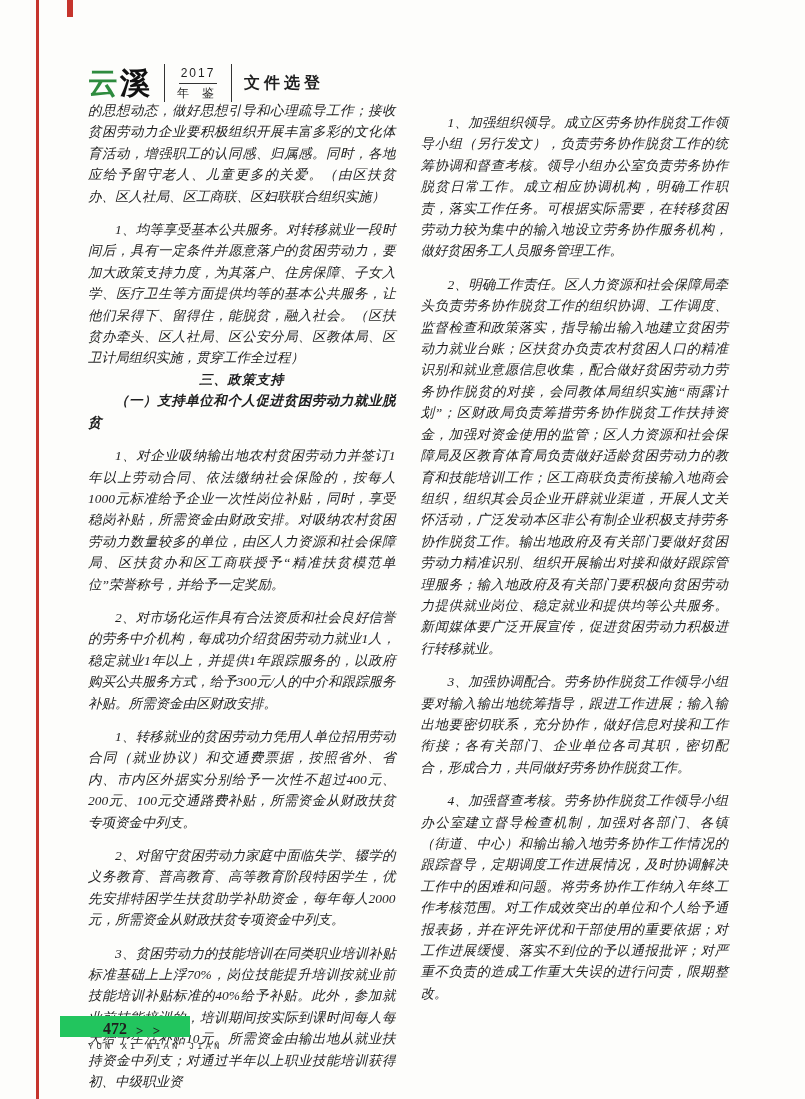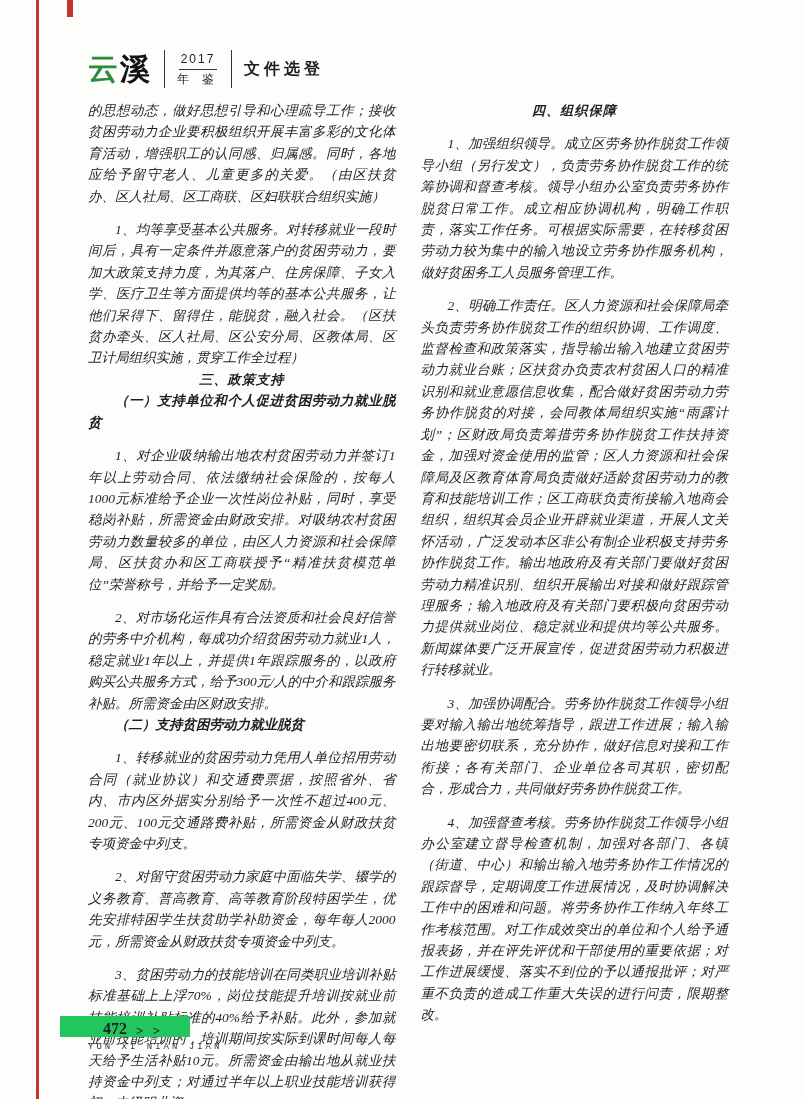--- a/index.html
+++ b/index.html
@@ -20,21 +20,21 @@
     background: #c5342c;
   }
   .top-tick {
     position: absolute;
     left: 67px; top: 0;
     width: 6px; height: 17px;
     background: #c5342c;
   }
   .header {
     position: absolute;
-    left: 88px; top: 46px;
+    left: 88px; top: 60px;
     display: flex;
     align-items: center;
     height: 46px;
   }
   .logo { font-size: 30px; font-weight: 700; letter-spacing: 2px; line-height: 1; }
   .logo .yun { color: #2e8b3e; }
   .logo .xi { color: #111; }
   .vdiv { width: 1px; height: 38px; background: #333; margin: 0 12px; }
   .yearblock {
     display: flex; flex-direction: column; align-items: center;
@@ -120,27 +120,25 @@
   </div>
 
   <div class="columns">
     <div class="col" id="col-left">
         <p class="cont">的思想动态，做好思想引导和心理疏导工作；接收贫困劳动力企业要积极组织开展丰富多彩的文化体育活动，增强职工的认同感、归属感。同时，各地应给予留守老人、儿童更多的关爱。（由区扶贫办、区人社局、区工商联、区妇联联合组织实施）</p>
         <p class="body">1、均等享受基本公共服务。对转移就业一段时间后，具有一定条件并愿意落户的贫困劳动力，要加大政策支持力度，为其落户、住房保障、子女入学、医疗卫生等方面提供均等的基本公共服务，让他们呆得下、留得住，能脱贫，融入社会。（区扶贫办牵头、区人社局、区公安分局、区教体局、区卫计局组织实施，贯穿工作全过程）</p>
         <p class="h2">三、政策支持</p>
         <p class="h3">（一）支持单位和个人促进贫困劳动力就业脱贫</p>
         <p class="body">1、对企业吸纳输出地农村贫困劳动力并签订1年以上劳动合同、依法缴纳社会保险的，按每人1000元标准给予企业一次性岗位补贴，同时，享受稳岗补贴，所需资金由财政安排。对吸纳农村贫困劳动力数量较多的单位，由区人力资源和社会保障局、区扶贫办和区工商联授予“精准扶贫模范单位”荣誉称号，并给予一定奖励。</p>
         <p class="body">2、对市场化运作具有合法资质和社会良好信誉的劳务中介机构，每成功介绍贫困劳动力就业1人，稳定就业1年以上，并提供1年跟踪服务的，以政府购买公共服务方式，给予300元/人的中介和跟踪服务补贴。所需资金由区财政安排。</p>
-        <p class="h3">（二）支持贫困劳动力就业脱贫</p>
         <p class="body">1、转移就业的贫困劳动力凭用人单位招用劳动合同（就业协议）和交通费票据，按照省外、省内、市内区外据实分别给予一次性不超过400元、200元、100元交通路费补贴，所需资金从财政扶贫专项资金中列支。</p>
         <p class="body">2、对留守贫困劳动力家庭中面临失学、辍学的义务教育、普高教育、高等教育阶段特困学生，优先安排特困学生扶贫助学补助资金，每年每人2000元，所需资金从财政扶贫专项资金中列支。</p>
         <p class="body">3、贫困劳动力的技能培训在同类职业培训补贴标准基础上上浮70%，岗位技能提升培训按就业前技能培训补贴标准的40%给予补贴。此外，参加就业前技能培训的，培训期间按实际到课时间每人每天给予生活补贴10元。所需资金由输出地从就业扶持资金中列支；对通过半年以上职业技能培训获得初、中级职业资</p>
       </div>
     <div class="col" id="col-right">
-        <p class="h2">四、组织保障</p>
         <p class="body">1、加强组织领导。成立区劳务协作脱贫工作领导小组（另行发文），负责劳务协作脱贫工作的统筹协调和督查考核。领导小组办公室负责劳务协作脱贫日常工作。成立相应协调机构，明确工作职责，落实工作任务。可根据实际需要，在转移贫困劳动力较为集中的输入地设立劳务协作服务机构，做好贫困务工人员服务管理工作。</p>
         <p class="body">2、明确工作责任。区人力资源和社会保障局牵头负责劳务协作脱贫工作的组织协调、工作调度、监督检查和政策落实，指导输出输入地建立贫困劳动力就业台账；区扶贫办负责农村贫困人口的精准识别和就业意愿信息收集，配合做好贫困劳动力劳务协作脱贫的对接，会同教体局组织实施“雨露计划”；区财政局负责筹措劳务协作脱贫工作扶持资金，加强对资金使用的监管；区人力资源和社会保障局及区教育体育局负责做好适龄贫困劳动力的教育和技能培训工作；区工商联负责衔接输入地商会组织，组织其会员企业开辟就业渠道，开展人文关怀活动，广泛发动本区非公有制企业积极支持劳务协作脱贫工作。输出地政府及有关部门要做好贫困劳动力精准识别、组织开展输出对接和做好跟踪管理服务；输入地政府及有关部门要积极向贫困劳动力提供就业岗位、稳定就业和提供均等公共服务。新闻媒体要广泛开展宣传，促进贫困劳动力积极进行转移就业。</p>
         <p class="body">3、加强协调配合。劳务协作脱贫工作领导小组要对输入输出地统筹指导，跟进工作进展；输入输出地要密切联系，充分协作，做好信息对接和工作衔接；各有关部门、企业单位各司其职，密切配合，形成合力，共同做好劳务协作脱贫工作。</p>
         <p class="body">4、加强督查考核。劳务协作脱贫工作领导小组办公室建立督导检查机制，加强对各部门、各镇（街道、中心）和输出输入地劳务协作工作情况的跟踪督导，定期调度工作进展情况，及时协调解决工作中的困难和问题。将劳务协作工作纳入年终工作考核范围。对工作成效突出的单位和个人给予通报表扬，并在评先评优和干部使用的重要依据；对工作进展缓慢、落实不到位的予以通报批评；对严重不负责的造成工作重大失误的进行问责，限期整改。</p>
       </div>
   </div>
 
   <div class="footer">
     <div class="pagebar">
       <span class="pagenum">472</span>

